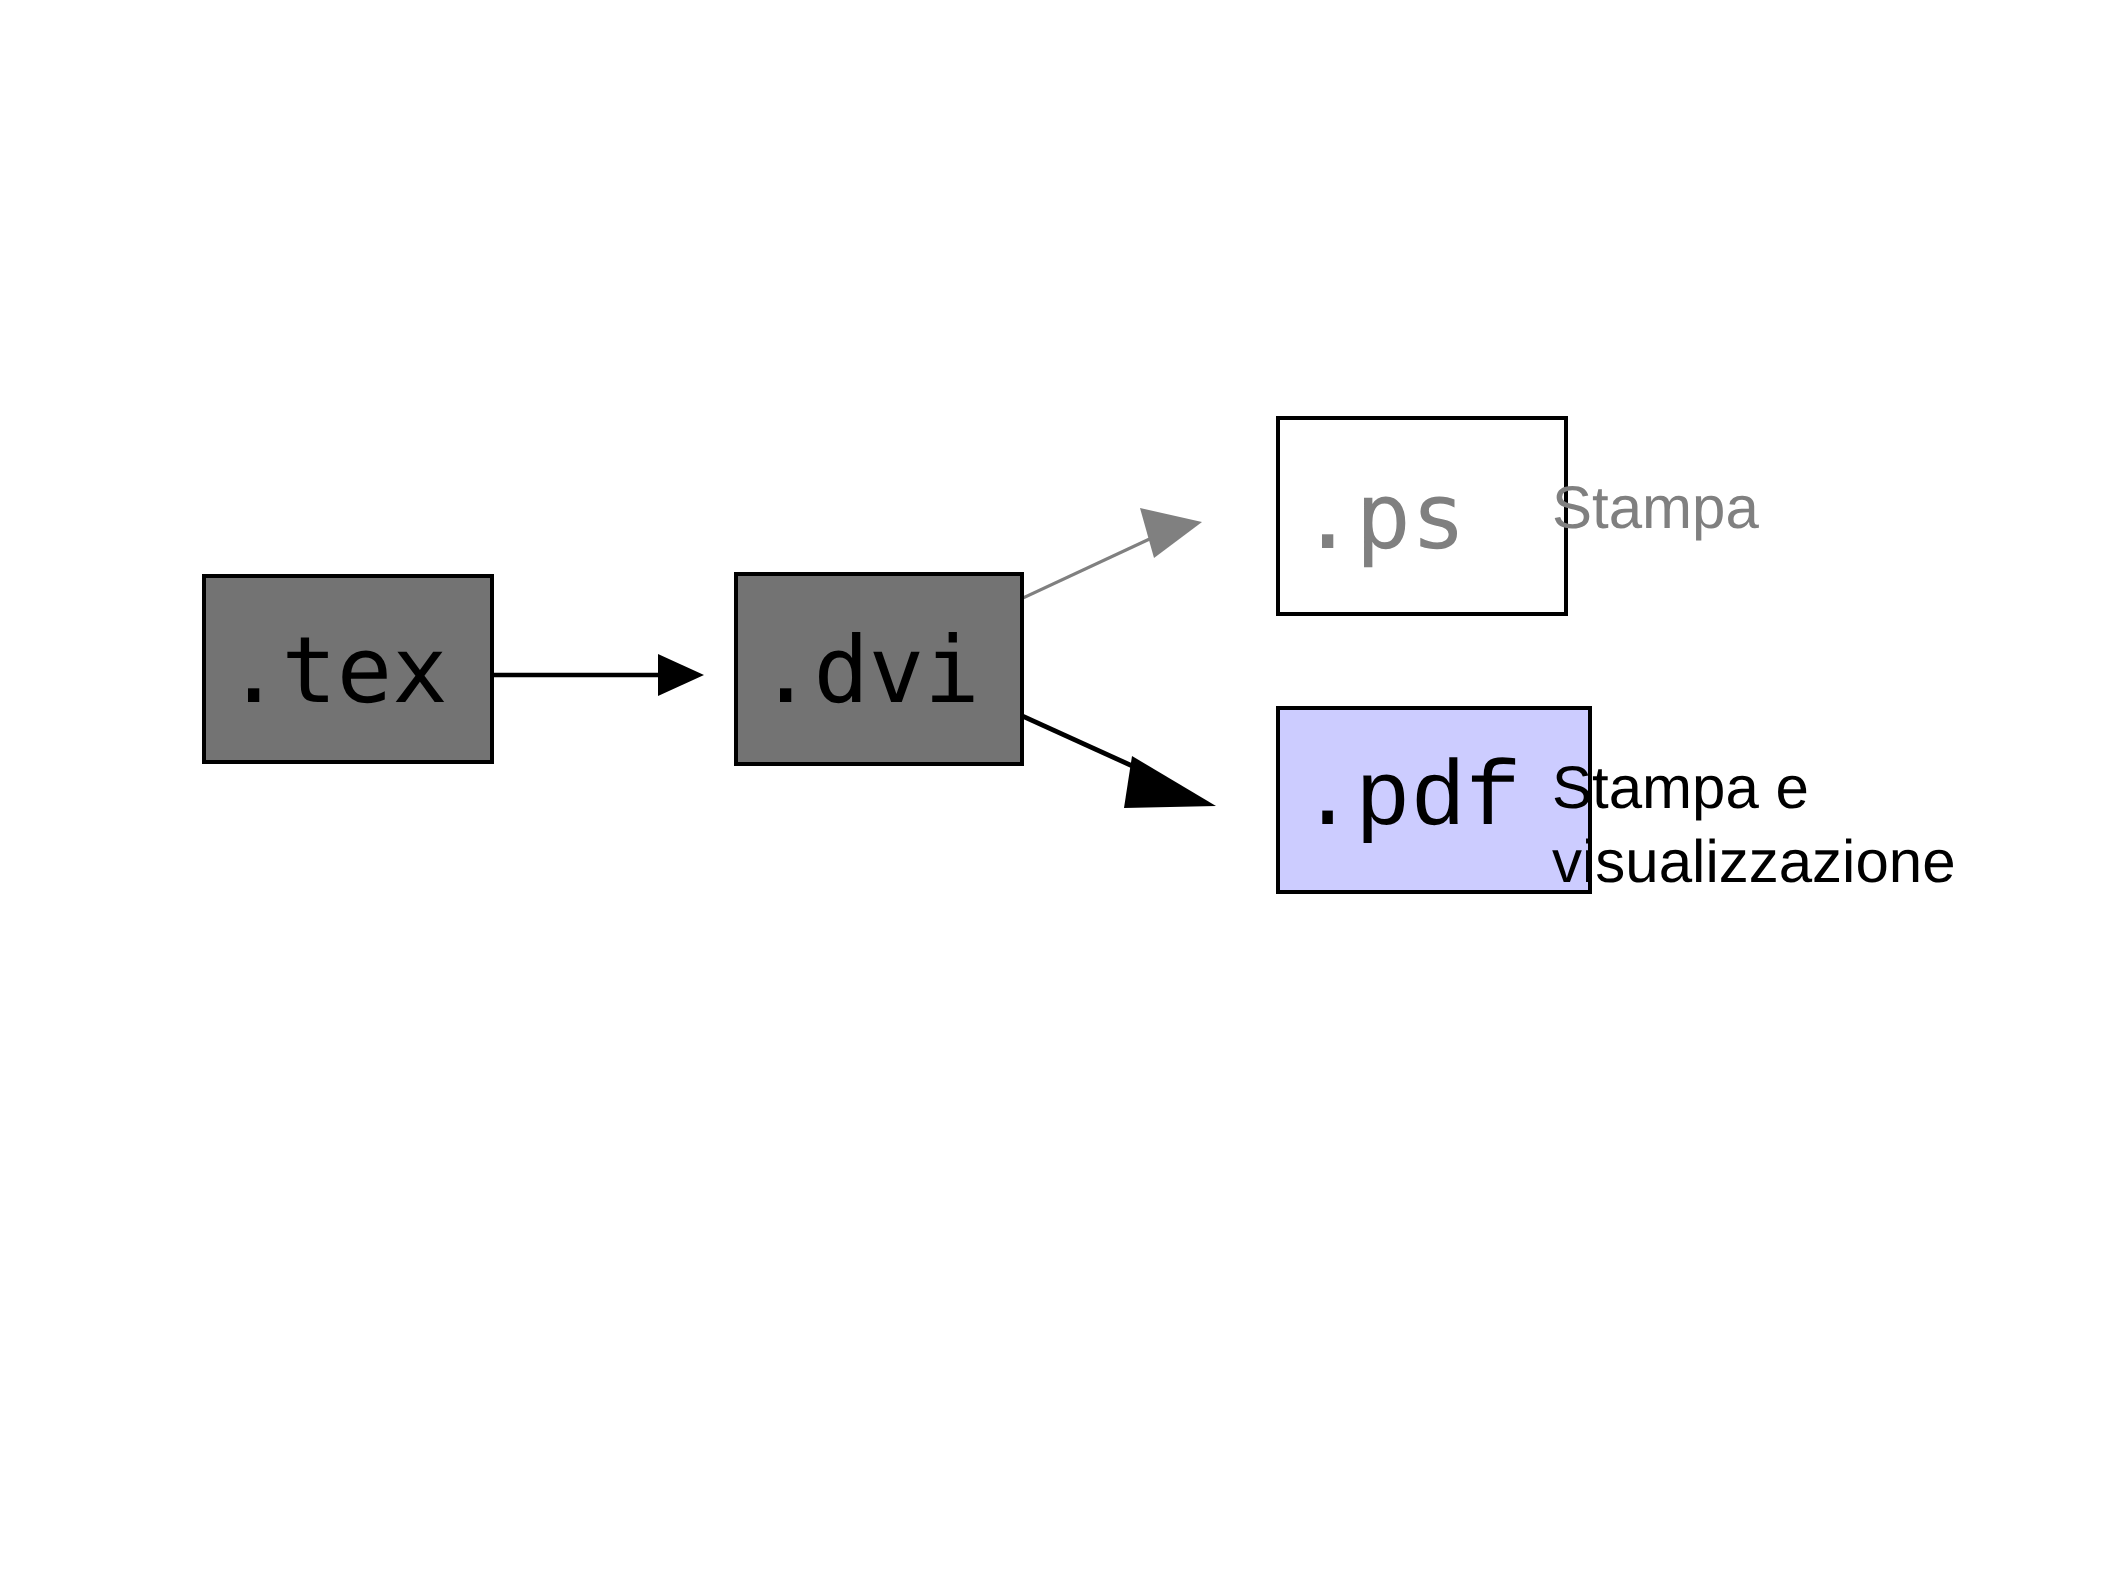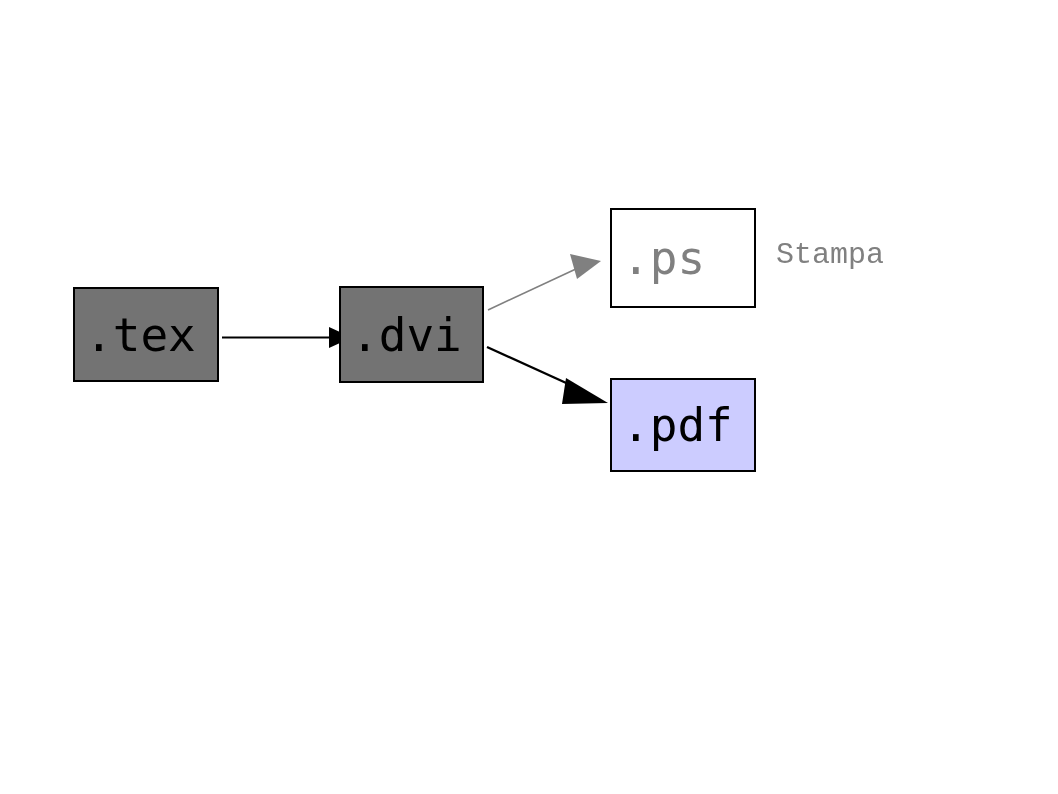--- a/index.html
+++ b/index.html
@@ -27,20 +27,21 @@
     pointer-events: none;
   }
   .node {
     position: absolute;
     box-sizing: border-box;
     border: 2px solid #000000;
     display: flex;
     align-items: center;
     font-family: "DejaVu Sans Mono", "Liberation Mono", monospace;
     letter-spacing: 0px;
+    margin-left: 28px;
   }
   .node-label {
     display: block;
     width: 100%;
     padding-left: 10px;
     line-height: 1;
   }
   .node-tex {
     left: 73px;
     top: 287px;
@@ -63,30 +64,31 @@
     left: 610px;
     top: 208px;
     width: 146px;
     height: 100px;
     background: #ffffff;
     color: #808080;
     font-size: 46px;
   }
   .node-pdf {
     left: 610px;
-    top: 378px;
-    width: 146px;
+    top: 353px;
+    width: 158px;
     height: 94px;
     background: #ccccff;
     color: #000000;
     font-size: 46px;
+    font-family: Liberation Mono, monospace;
   }
   .annotation {
     position: absolute;
-    font-family: Liberation Mono, monospace;
+    font-family: Liberation Sans, sans-serif;
     font-size: 30px;
     line-height: 1.22;
     white-space: pre-line;
   }
   .annotation-print {
     left: 776px;
     top: 237px;
     color: #808080;
   }
   .annotation-printview {
@@ -129,14 +131,16 @@
   <div class="node node-ps">
     <span class="node-label">.ps</span>
   </div>
 
   <div class="node node-pdf">
     <span class="node-label">.pdf</span>
   </div>
 
   <div class="annotation annotation-print">Stampa</div>
 
+  <div class="annotation annotation-printview">Stampa e
+visualizzazione</div>
 
 </div>
 
 </body></html>

